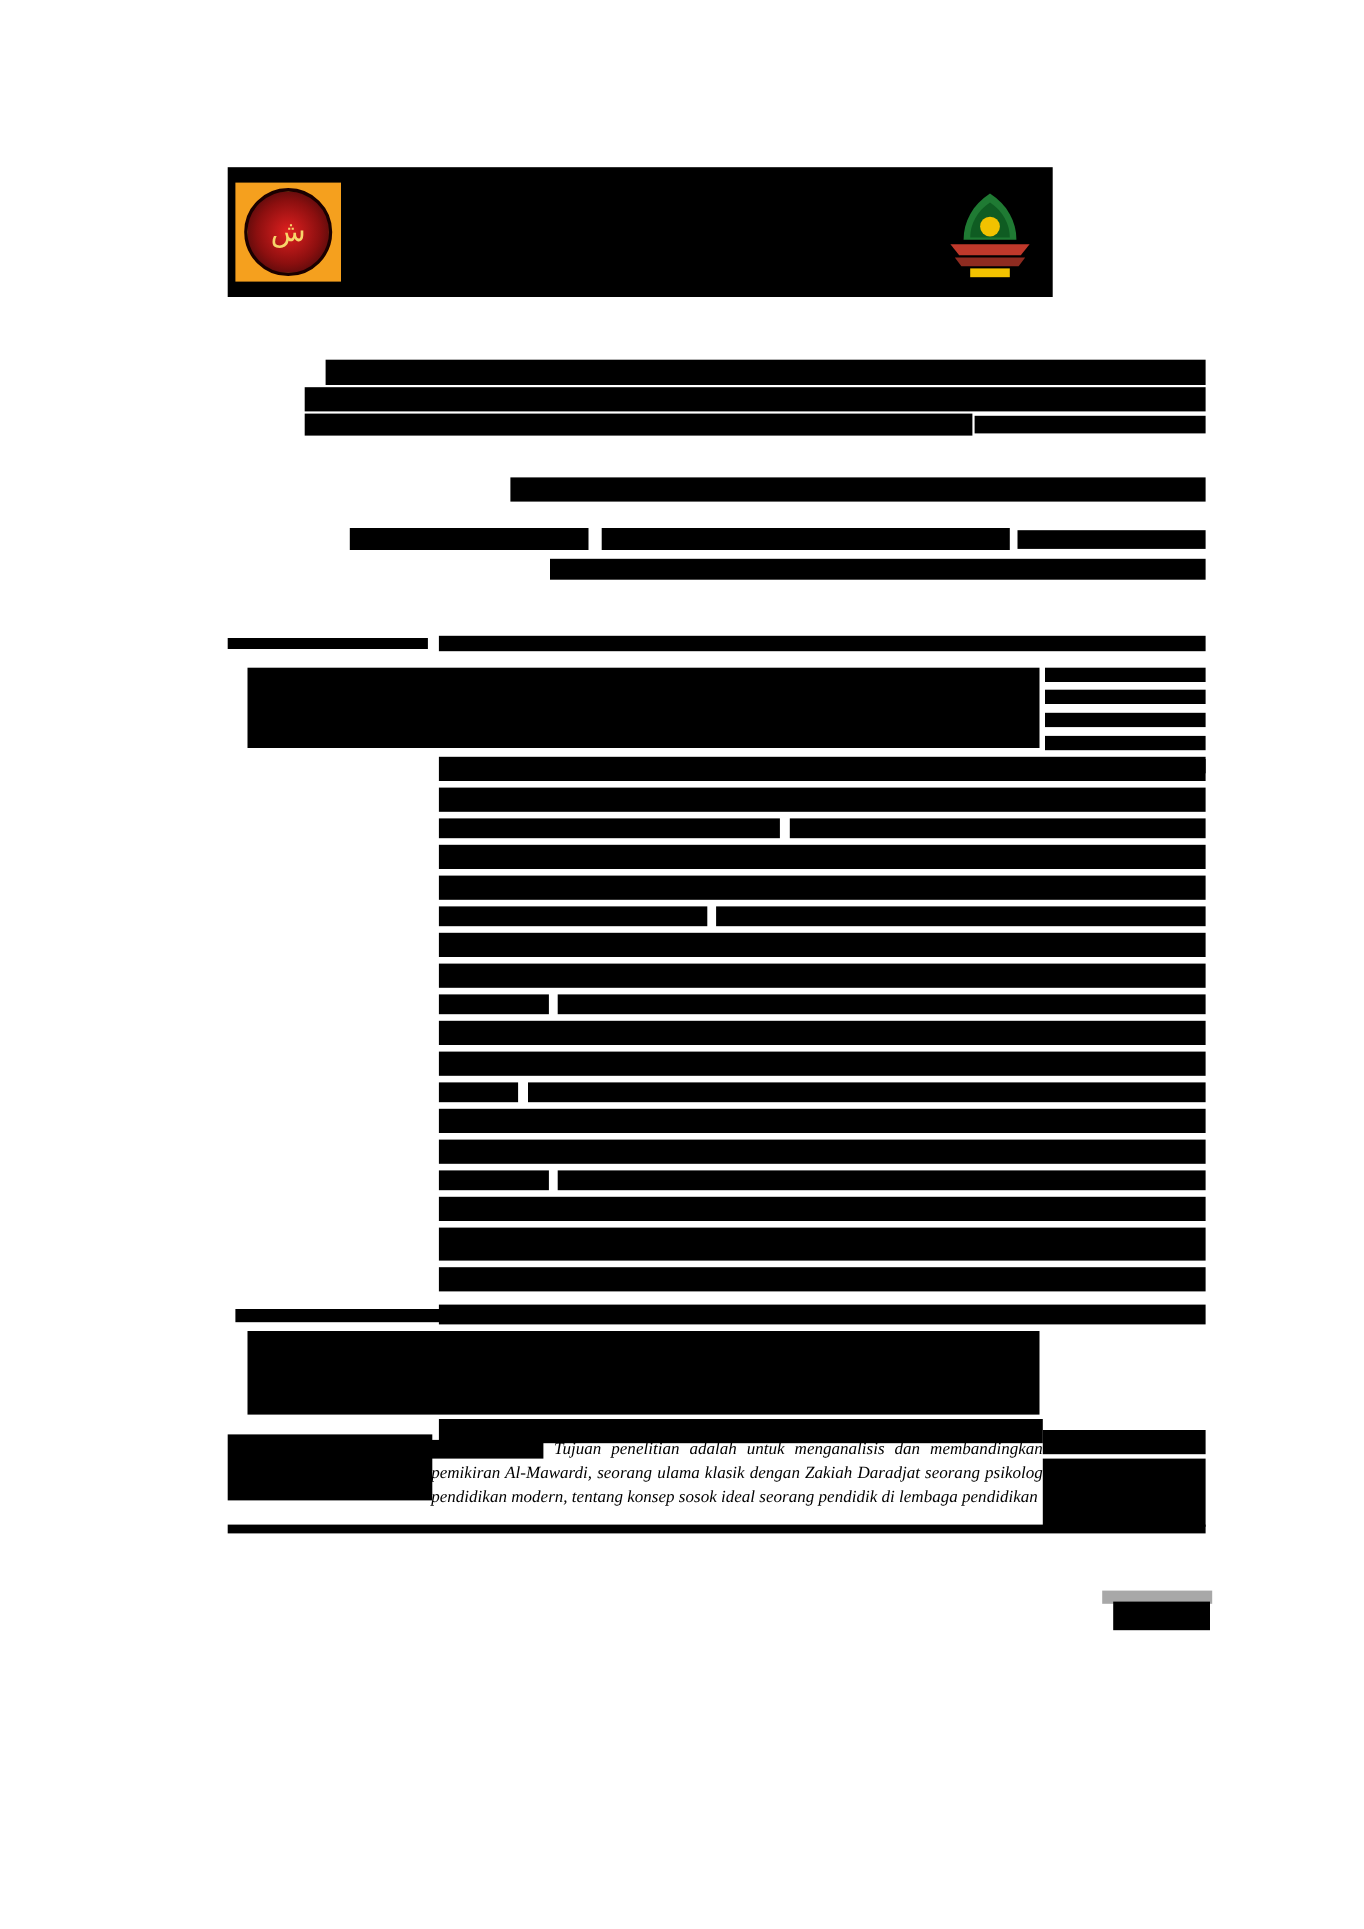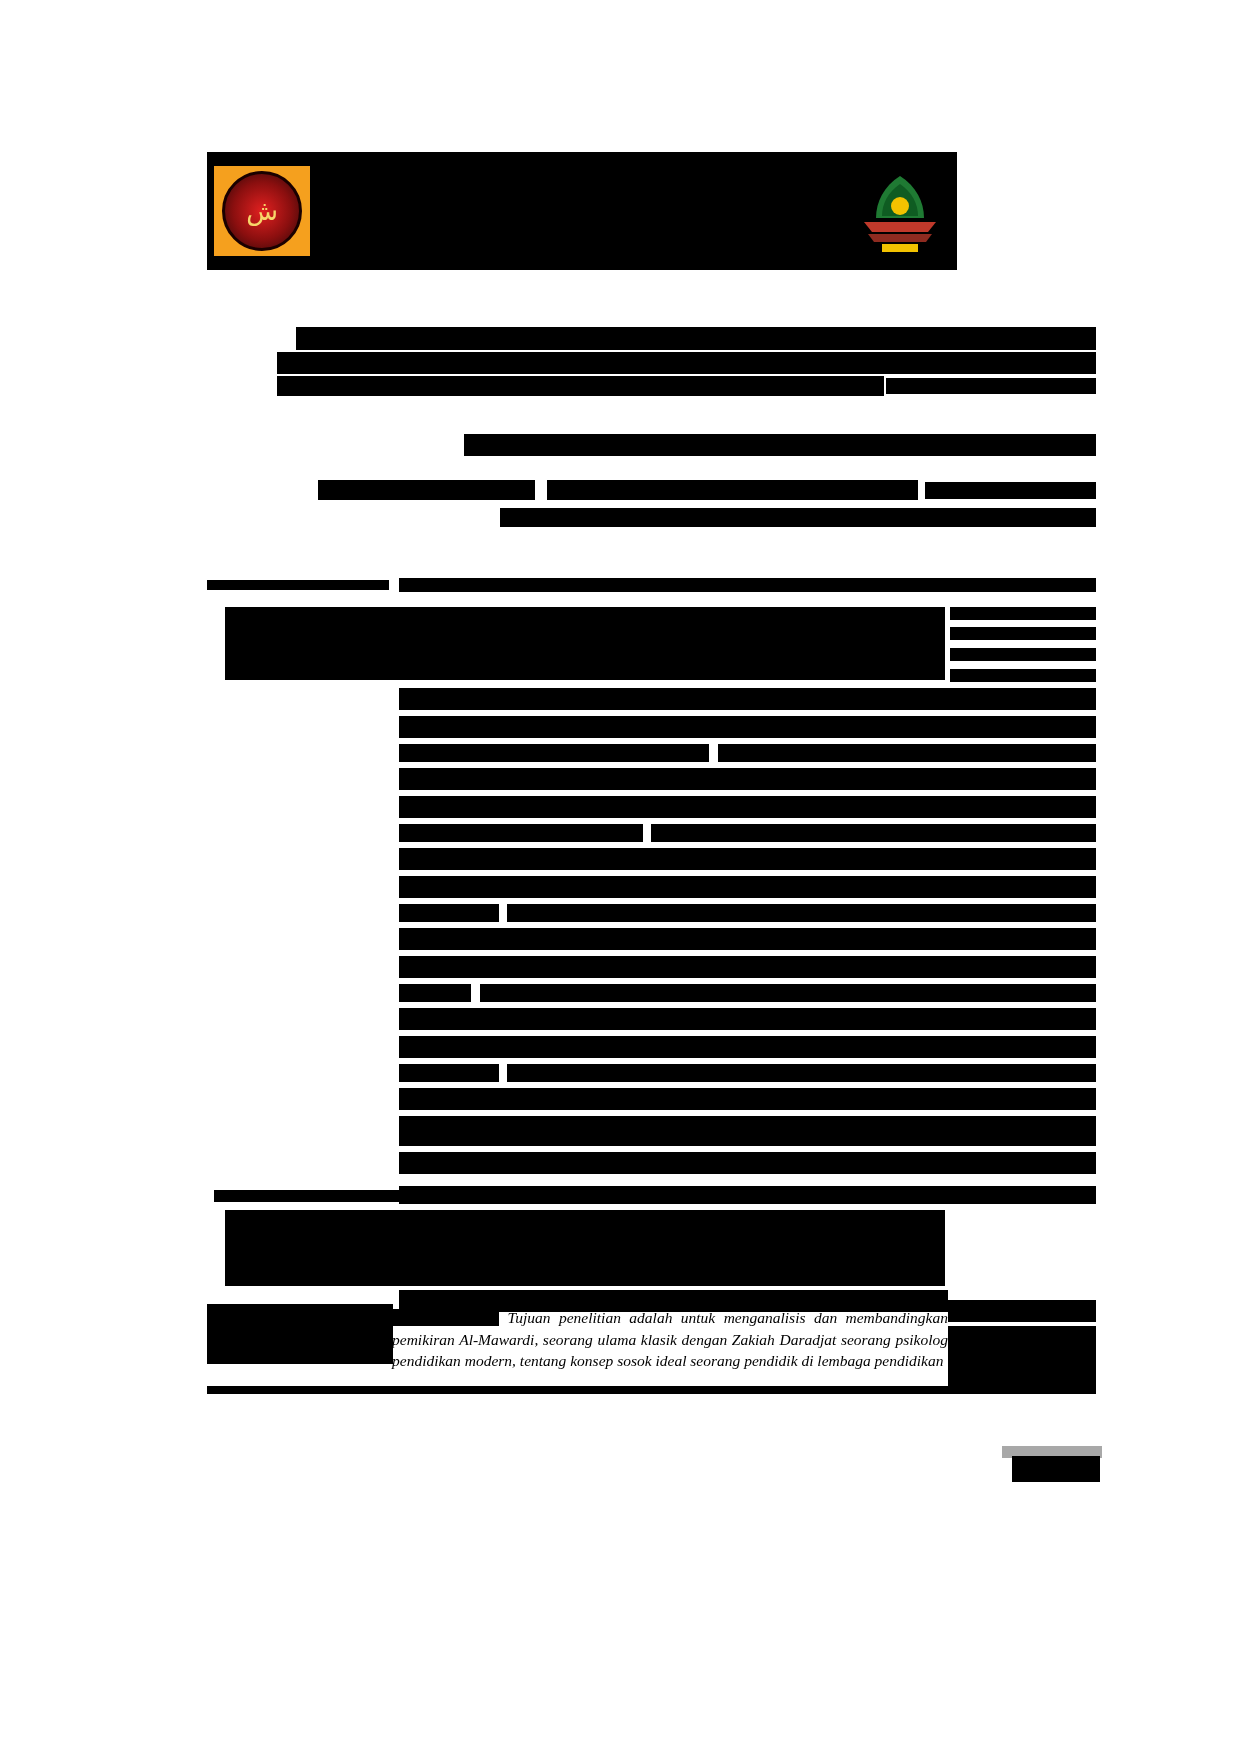--- a/index.html
+++ b/index.html
@@ -175,20 +175,20 @@
   <div class="bar" style="left:399px;top:1186px;width:697px;height:18px;"></div>
   <div class="bar" style="left:225px;top:1210px;width:720px;height:76px;"></div>
 
   <div class="bar" style="left:399px;top:1290px;width:549px;height:22px;"></div>
   <div class="bar" style="left:207px;top:1304px;width:186px;height:60px;"></div>
   <div class="bar" style="left:948px;top:1300px;width:148px;height:22px;"></div>
   <div class="bar" style="left:948px;top:1326px;width:148px;height:62px;"></div>
   <div class="bar" style="left:207px;top:1386px;width:889px;height:8px;"></div>
 
   <div class="abstract-text">
-    <span class="redacted-inline">lembaga formal.</span>
+    <span class="redacted-inline">lembaga klasik.</span>
     <span>Tujuan penelitian adalah untuk menganalisis dan membandingkan pemikiran Al-Mawardi, seorang ulama klasik dengan Zakiah Daradjat seorang psikolog pendidikan modern, tentang konsep sosok ideal seorang pendidik di lembaga pendidikan</span>
   </div>
 
   <div class="footer-gray"></div>
   <div class="footer-black"></div>
 
 </div>
 
 </body></html>

